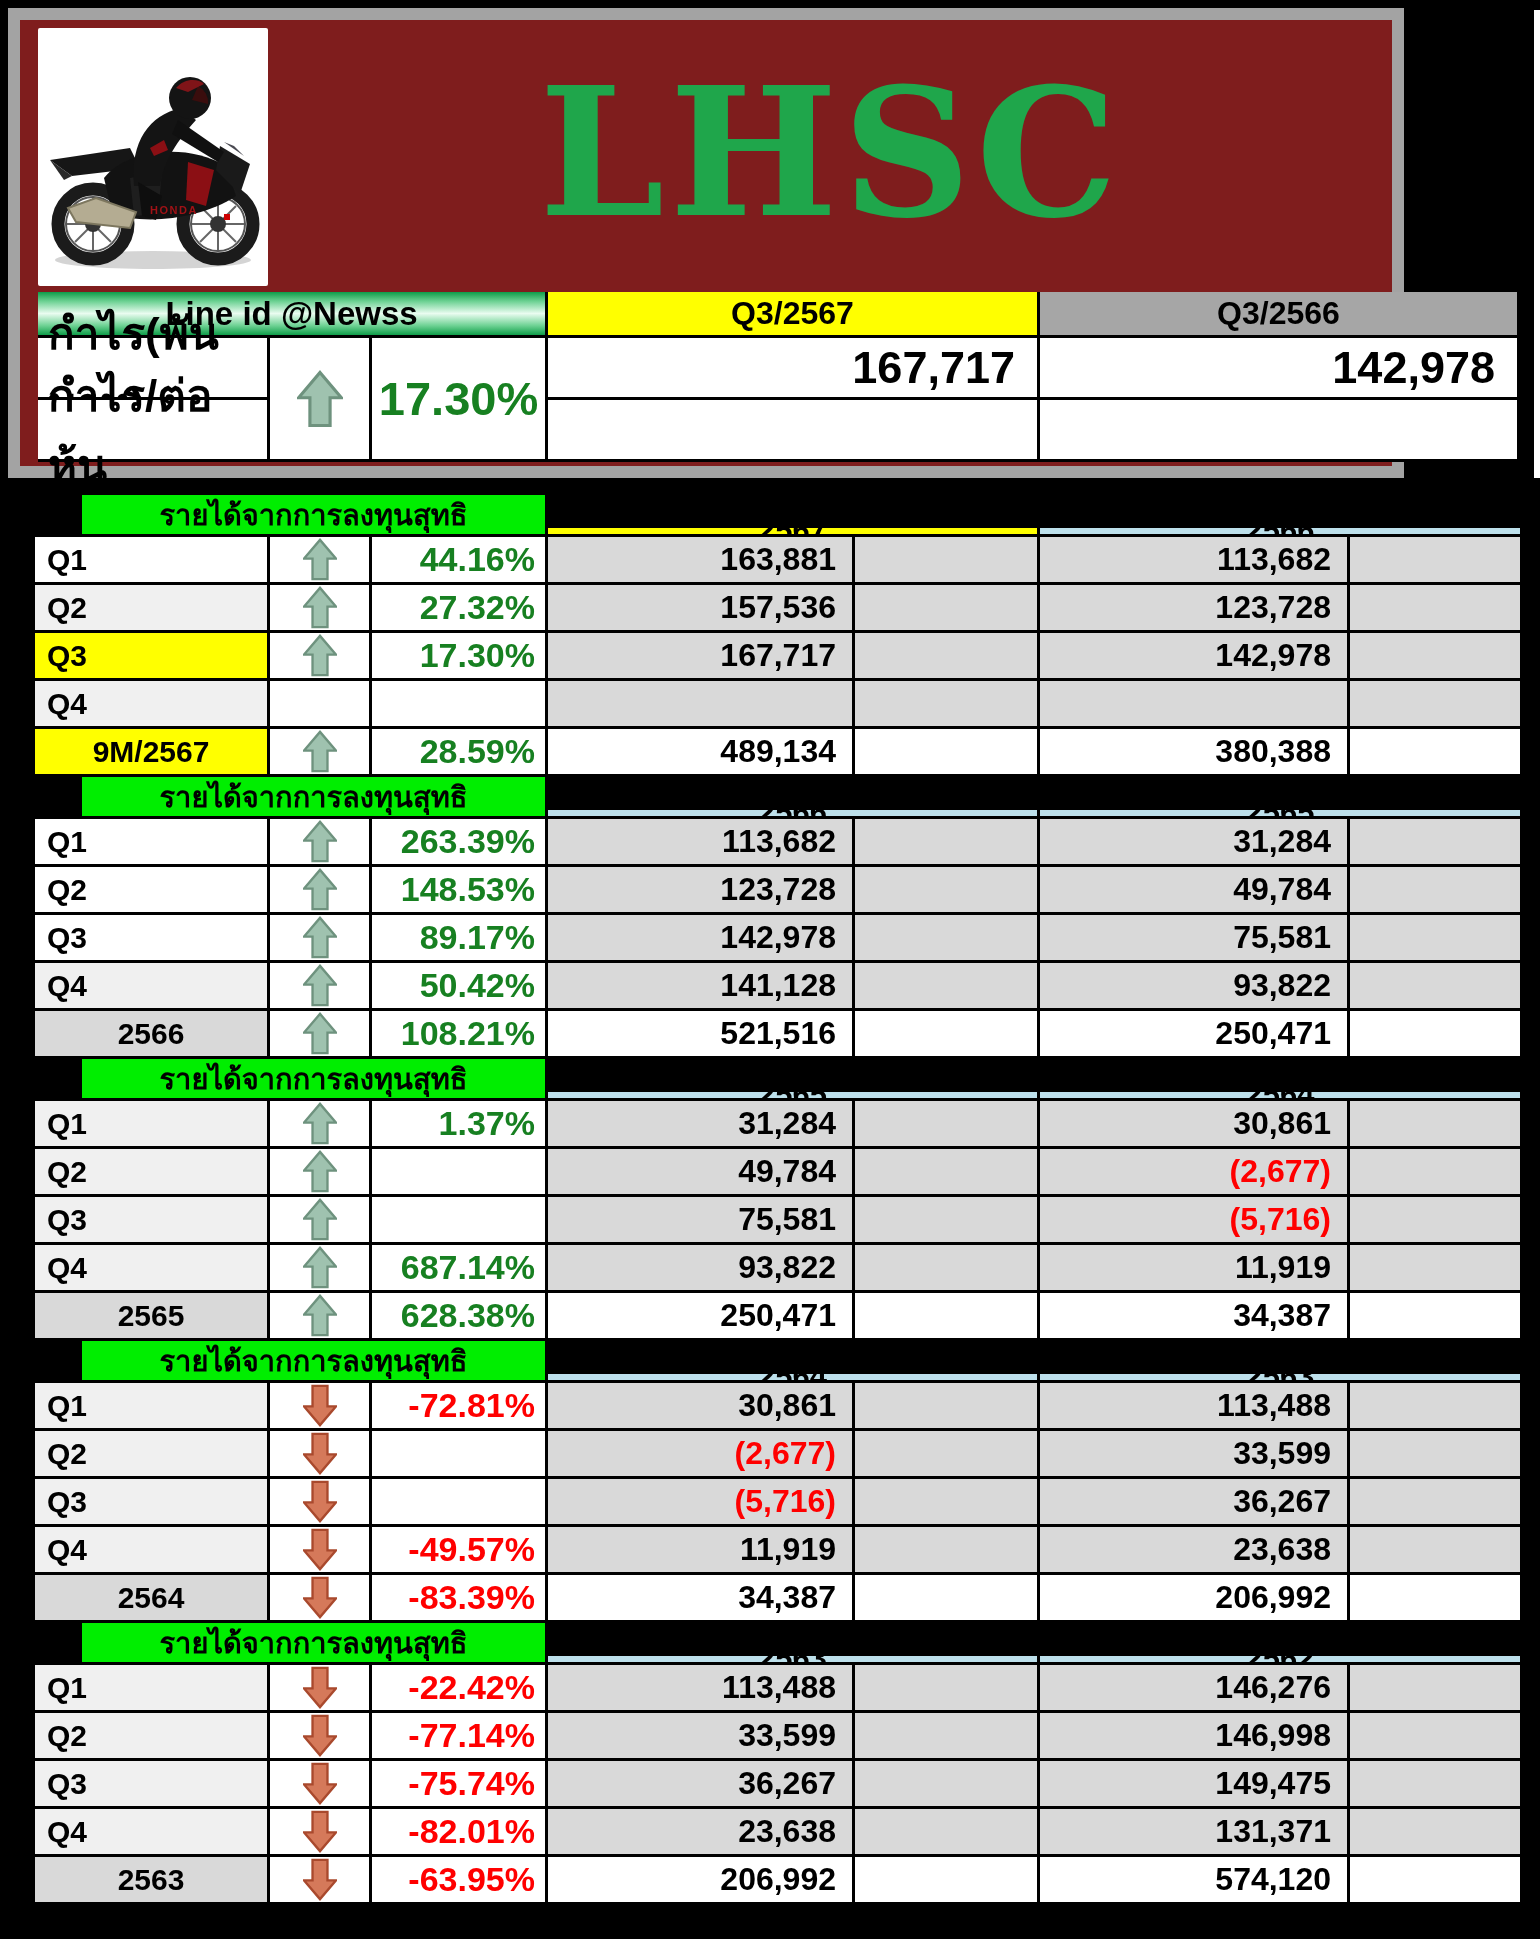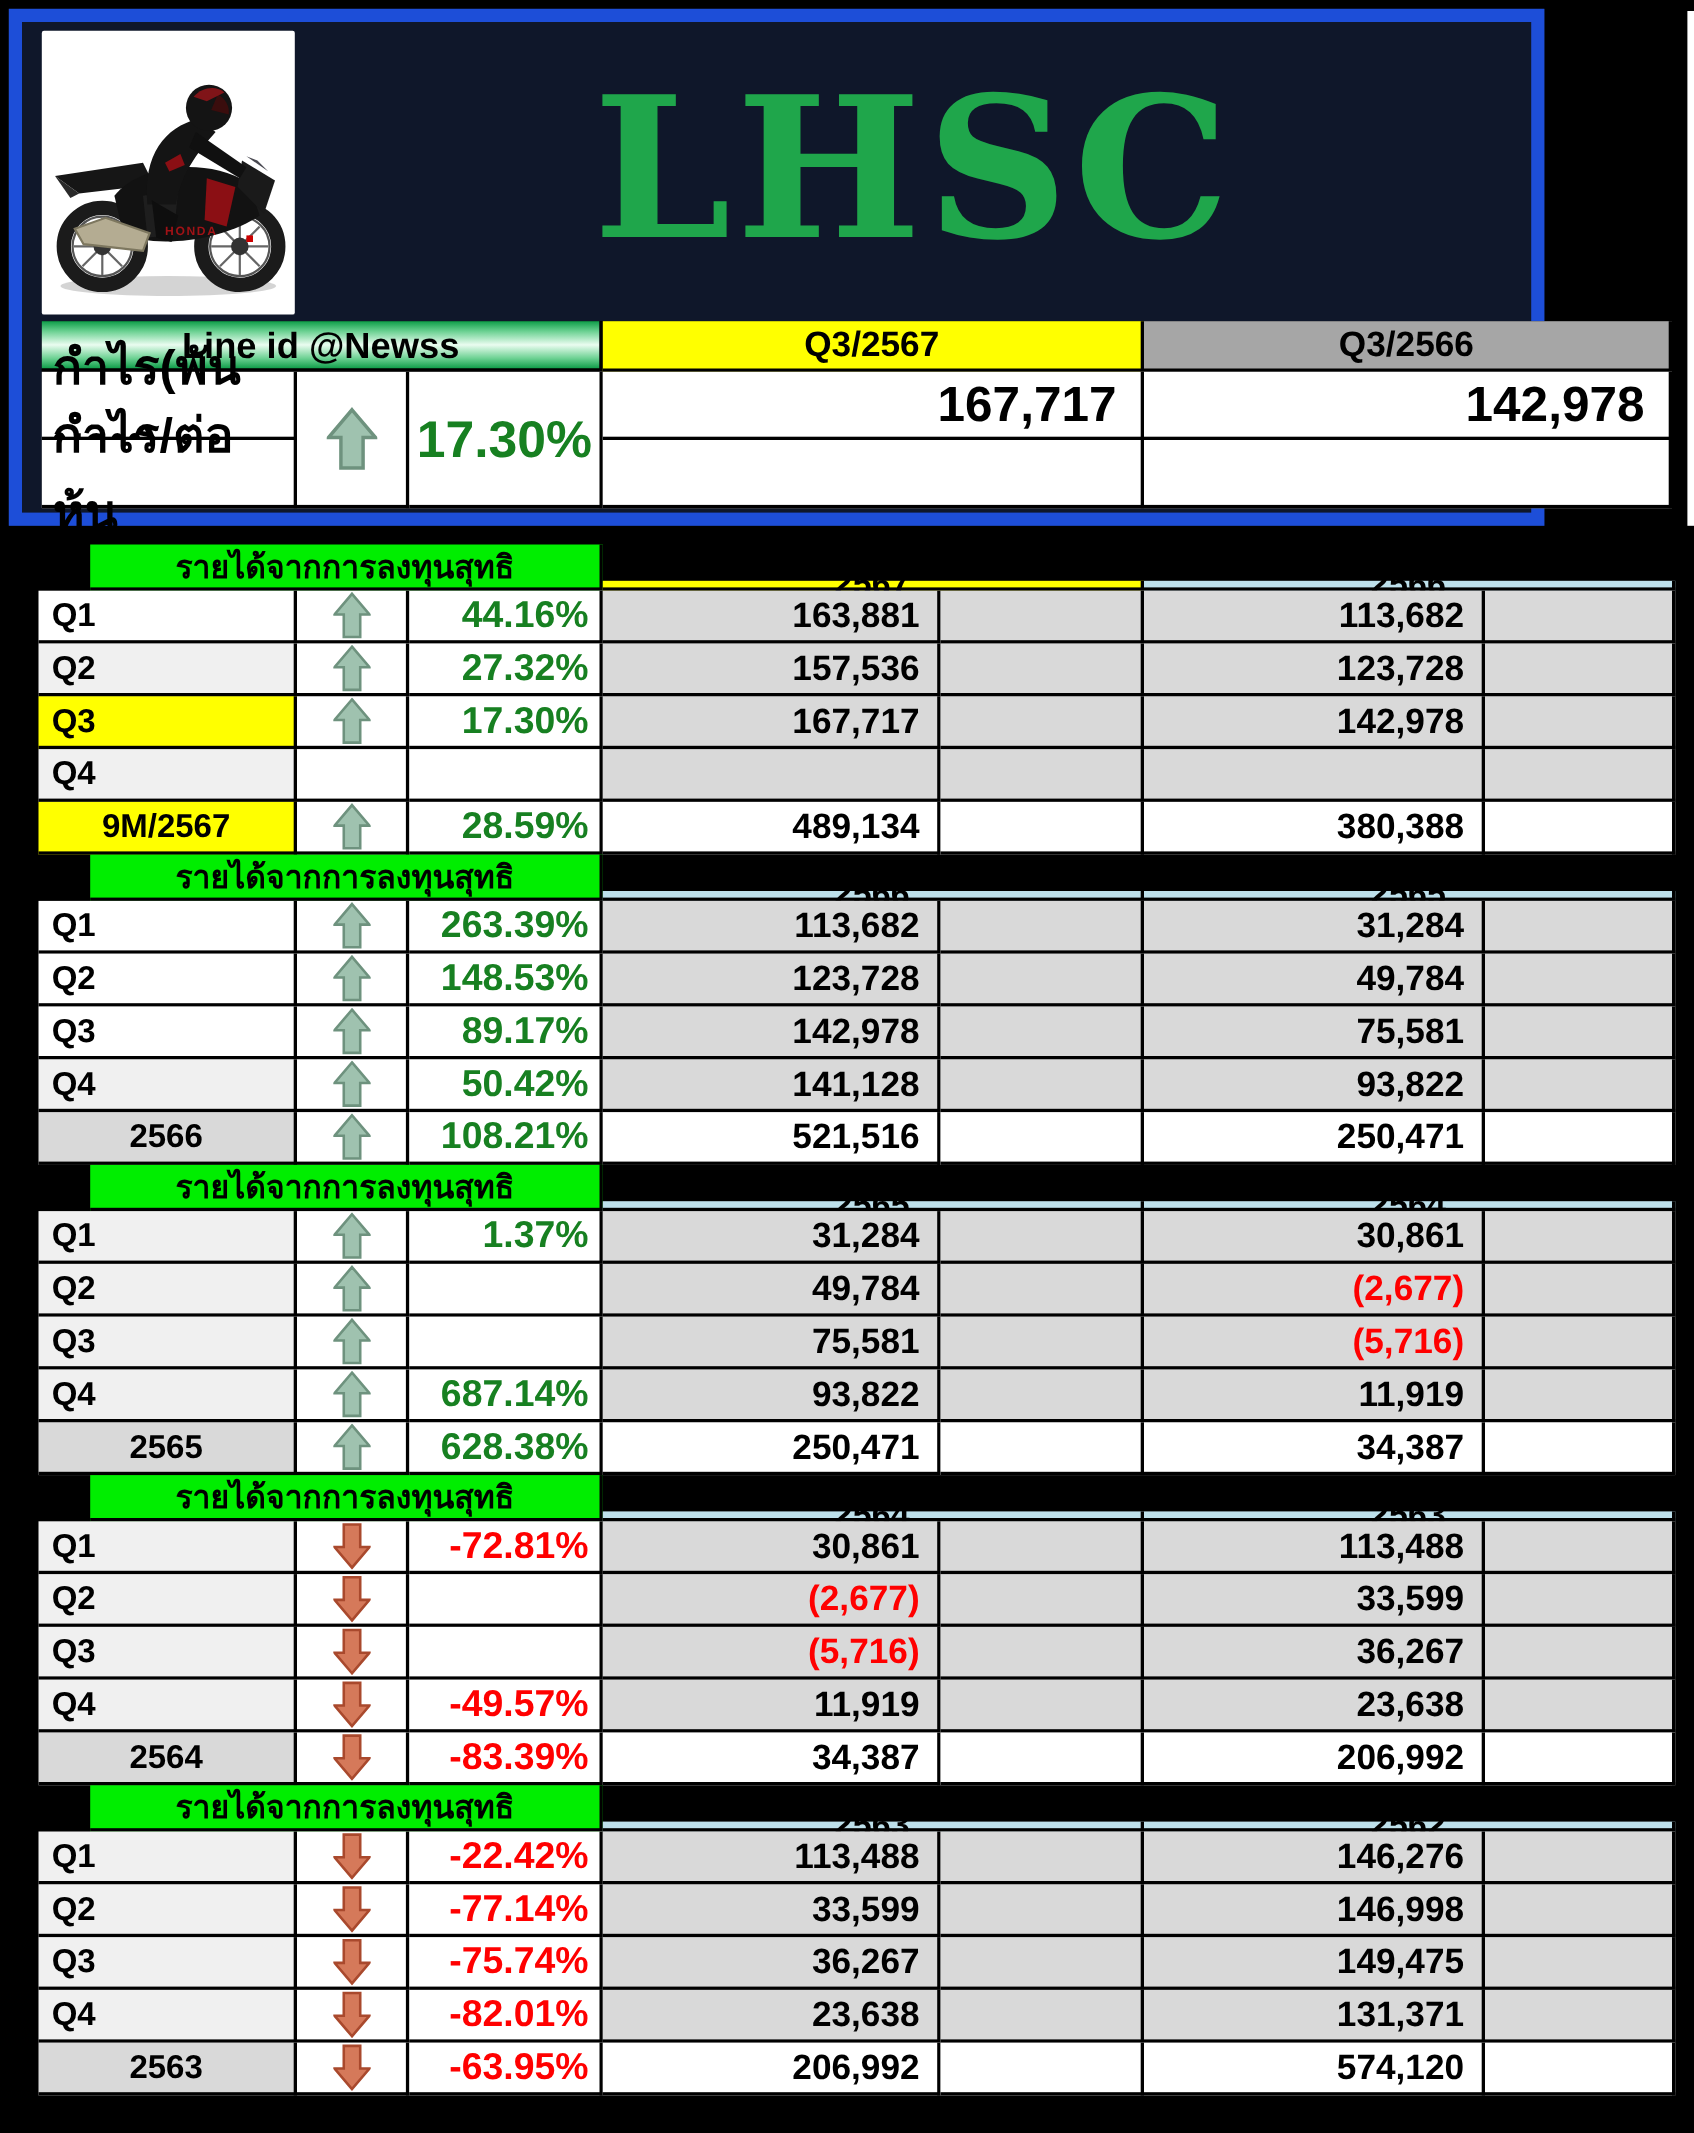--- a/index.html
+++ b/index.html
@@ -1,21 +1,21 @@
 <!DOCTYPE html>
 <html><head>
 <meta charset="utf-8">
 <style>
   html,body{margin:0;padding:0;background:#000;}
   body{width:1540px;height:1939px;position:relative;overflow:hidden;
        font-family:"Liberation Sans","DejaVu Sans",sans-serif;font-weight:bold;color:#000;}
   .abs{position:absolute;}
   
-  #top-block{left:8px;top:8px;width:1396px;height:470px;border:12px solid #1d4ed8;
-             background:#0f172a;box-sizing:border-box;}
+  #top-block{left:8px;top:8px;width:1396px;height:470px;border:12px solid #a3a3a3;
+             background:#7f1d1d;box-sizing:border-box;}
   #moto-box{left:18px;top:8px;width:230px;height:258px;background:#fff;border-radius:2px;}
   #moto-box svg{width:100%;height:100%;display:block;}
   #brand{left:250px;top:18px;right:0;height:230px;display:flex;align-items:center;justify-content:center;
          font-family:"DejaVu Serif","Liberation Serif",serif;font-weight:bold;font-size:178px;
          color:#1fa64b;letter-spacing:5px;line-height:1;}
   #summary{left:18px;top:272px;display:grid;
            grid-template-columns:232px 102px 176px 492px 480px;
            grid-template-rows:46px 62px 62px;background:#000;}
   #summary > div{box-sizing:border-box;border-right:3px solid #000;border-bottom:3px solid #000;
                  display:flex;align-items:center;}

